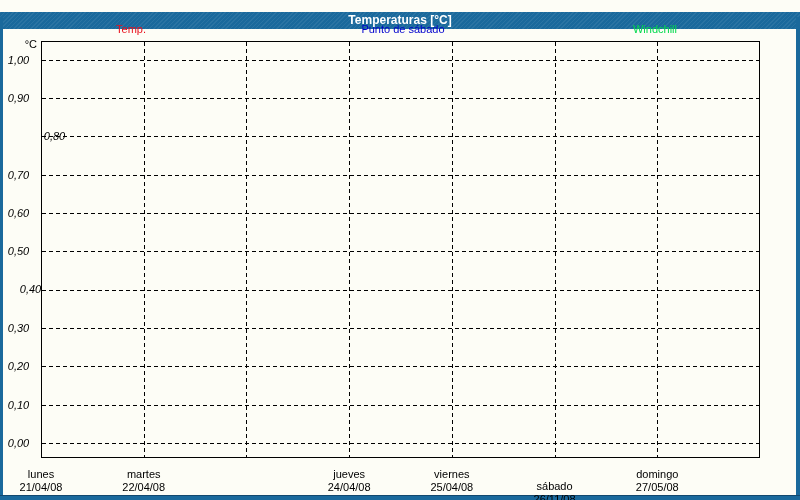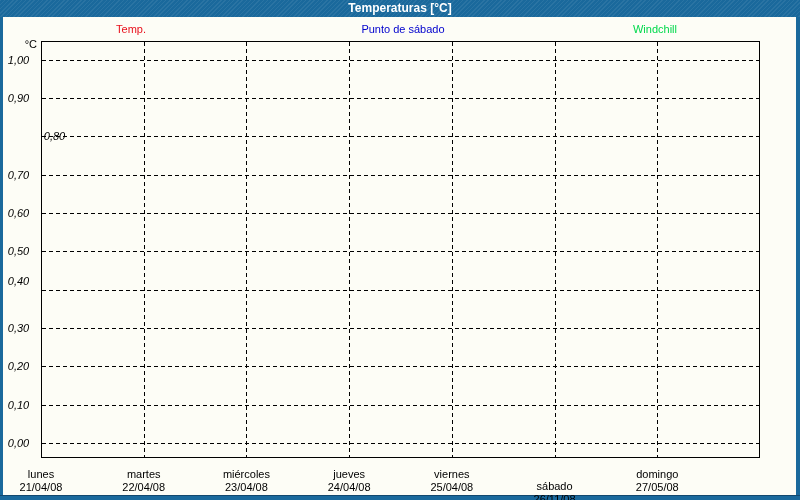--- a/index.html
+++ b/index.html
@@ -2,21 +2,21 @@
 <html><head>
 <meta charset="utf-8">
 <style>
   html,body{margin:0;padding:0;}
   .page{
     position:relative; width:800px; height:500px;
     background:#fdfdf6; overflow:hidden;
     font-family:"Liberation Sans", sans-serif; color:#000;
   }
   .titlebar{
-    position:absolute; left:0; top:0; width:800px; height:17px;
+    position:absolute; left:0; top:12px; width:800px; height:17px;
     background:#1a699c;
     background-image:repeating-linear-gradient(135deg, rgba(255,255,255,.07) 0 1px, transparent 1px 3px);
     color:#fff; font-size:12px; font-weight:bold;
     text-align:center; line-height:17px;
   }
   .border-left{position:absolute; left:0; top:17px; bottom:0; width:3px; background:#1a699c;}
   .border-right{position:absolute; right:0; top:17px; bottom:0; width:4px; background:#1a699c;}
   .border-bottom{position:absolute; left:0; right:0; bottom:0; height:5px; background:#1a699c; border-top:1px solid #12486e; box-sizing:border-box;}
   .legend-item{
     position:absolute; top:23px; transform:translateX(-50%);
@@ -86,36 +86,32 @@
       <div class="vgrid" style="left: 512.571px;"></div>
       <div class="vgrid" style="left: 615.286px;"></div>
     </div>
 
 <div class="ylabel" style="top: 52.5px;">1,00</div>
     <div class="ylabel" style="top: 90.85px;">0,90</div>
     <div class="ylabel" style="top: 129.2px; padding-left: 36px;">0,80</div>
     <div class="ylabel" style="top: 167.55px;">0,70</div>
     <div class="ylabel" style="top: 205.9px;">0,60</div>
     <div class="ylabel" style="top: 244.25px;">0,50</div>
-    <div class="ylabel" style="top: 274px;">0,40</div>
+    <div class="ylabel" style="top: 282px; padding-left: 12px;">0,40</div>
     <div class="ylabel" style="top: 320.95px;">0,30</div>
     <div class="ylabel" style="top: 359.3px;">0,20</div>
     <div class="ylabel" style="top: 397.65px;">0,10</div>
     <div class="ylabel" style="top: 436px;">0,00</div>
     <div class="xlabel" style="left: 41px;">
       <div>lunes</div>
       <div>21/04/08</div>
     </div>
     <div class="xlabel" style="left: 143.714px;">
       <div>martes</div>
       <div>22/04/08</div>
-    </div>
-    <div class="xlabel" style="left: 246.429px;">
-      <div>miércoles</div>
-      <div>23/04/08</div>
     </div>
     <div class="xlabel" style="left: 349.143px;">
       <div>jueves</div>
       <div>24/04/08</div>
     </div>
     <div class="xlabel" style="left: 451.857px;">
       <div>viernes</div>
       <div>25/04/08</div>
     </div>
     <div class="xlabel" style="left: 554.571px; margin-top: 12px;">

